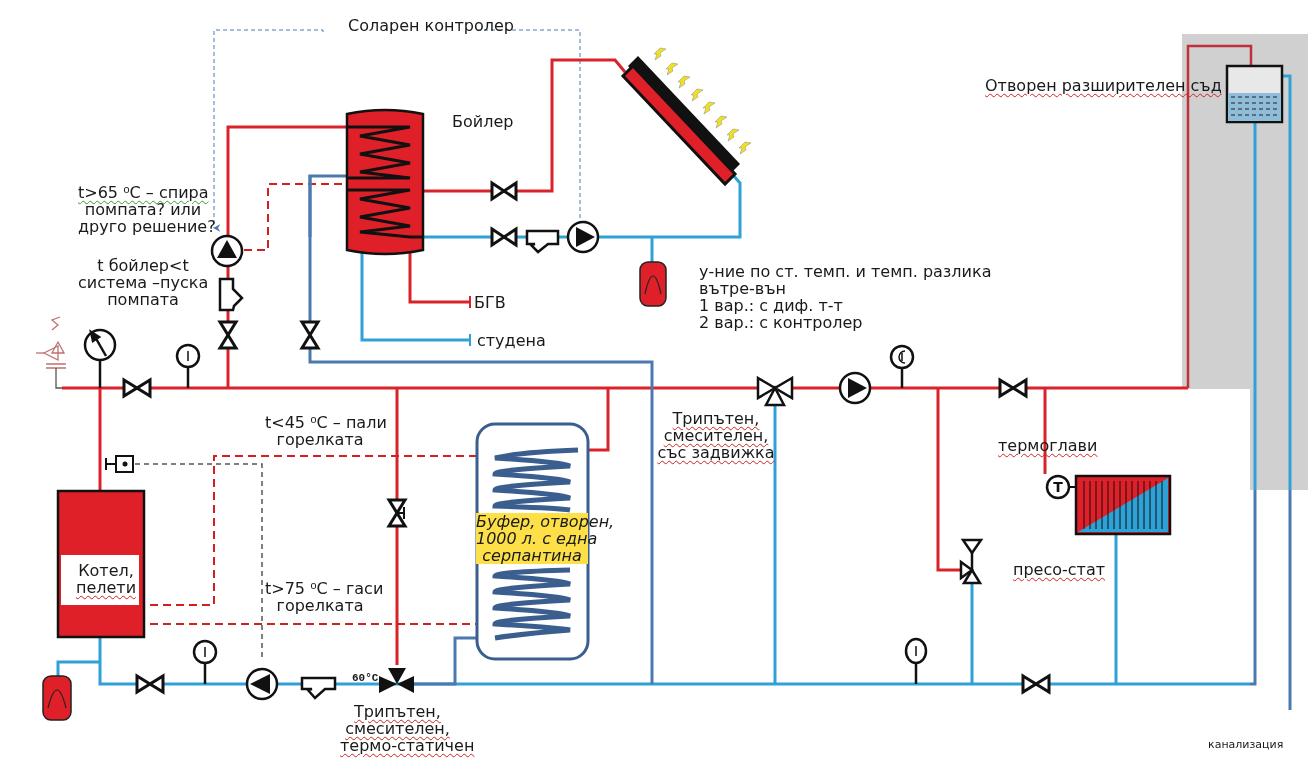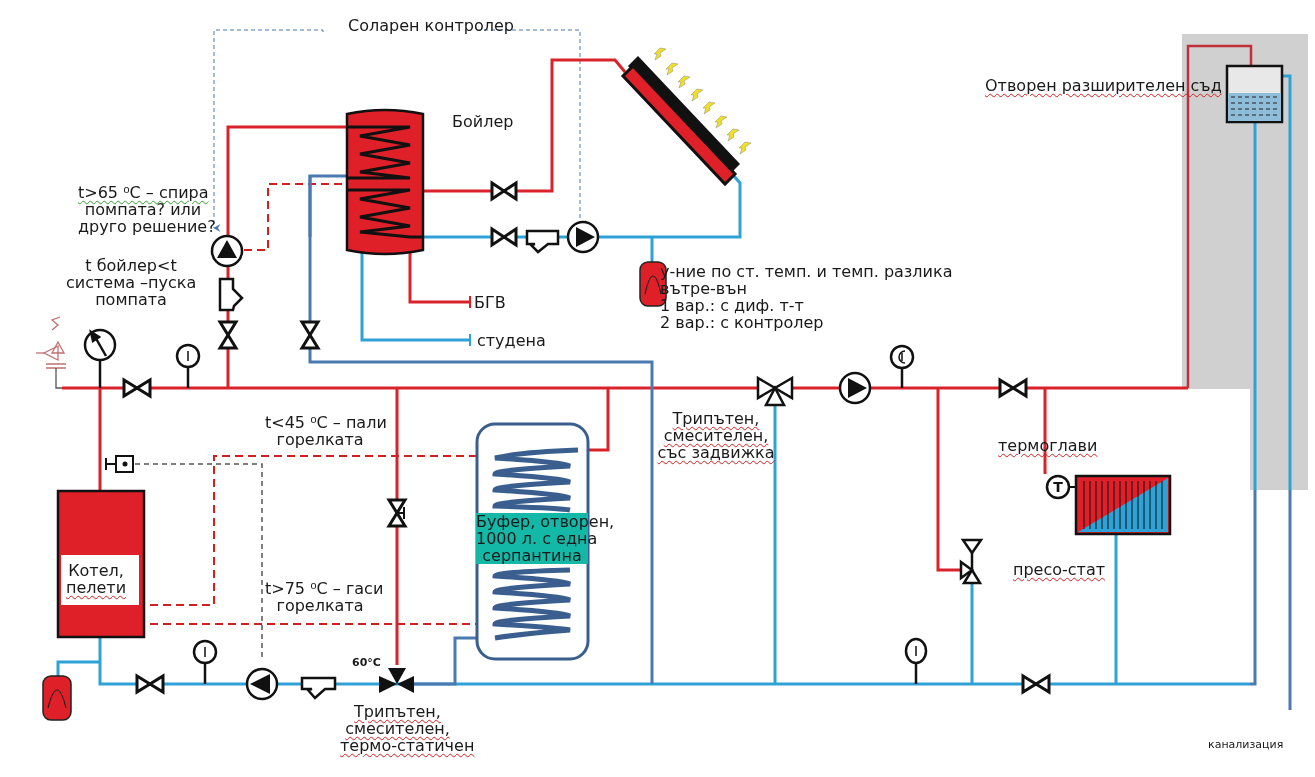--- a/index.html
+++ b/index.html
@@ -251,66 +251,66 @@
     <line x1="470" y1="334" x2="470" y2="346" stroke="#2ea1d6" stroke-width="2"></line>
   </g>
 </svg>
 
 <div class="lbl" style="left:348px;top:17px;">Соларен контролер</div>
 <div class="lbl" style="left:452px;top:113px;">Бойлер</div>
 <div class="lbl" style="left:474px;top:294px;">БГВ</div>
 <div class="lbl" style="left:477px;top:332px;">студена</div>
 <div class="lbl" style="left:985px;top:77px;"><span class="wavy">Отворен разширителен съд</span></div>
 
-<div class="lbl multi" style="left:660px;top:263px;">
+<div class="lbl multi" style="left:699px;top:263px;">
   <span>у-ние по ст. темп. и темп. разлика</span>
   <span>вътре-вън</span>
   <span>1 вар.: с диф.  т-т</span>
   <span>2 вар.: с контролер</span>
 </div>
 
 <div class="lbl c multi" style="left:78px;top:184px;width:130px;">
   <span class="wavyg">t&gt;65 ⁰C – спира</span>
   <span>помпата? или</span>
   <span>друго решение?</span>
 </div>
-<div class="lbl c multi" style="left:66px;top:257px;width:130px;">
+<div class="lbl c multi" style="left:78px;top:257px;width:130px;">
   <span>t бойлер&lt;t</span>
   <span>система –пуска</span>
   <span>помпата</span>
 </div>
 
 <div class="lbl c multi" style="left:265px;top:414px;width:110px;">
   <span>t&lt;45 ⁰C – пали</span>
   <span>горелката</span>
 </div>
 <div class="lbl c multi" style="left:265px;top:580px;width:110px;">
   <span>t&gt;75 ⁰C – гаси</span>
   <span>горелката</span>
 </div>
 
-<div class="lbl c multi" style="left:476px;top:513px;width:112px;background:#14b8a6;">
+<div class="lbl c multi" style="left:476px;top:513px;width:112px;background:#fde047;font-style:italic;">
   <span>Буфер, отворен,</span>
   <span>1000  л. с една</span>
   <span>серпантина</span>
 </div>
 
-<div class="lbl c multi" style="left:51px;top:562px;width:90px;">
+<div class="lbl c multi" style="left:61px;top:562px;width:90px;">
   <span>Котел,</span>
   <span class="wavy">пелети</span>
 </div>
 
 <div class="lbl c multi" style="left:656px;top:410px;width:120px;">
   <span class="wavy">Трипътен,</span>
   <span class="wavy">смесителен,</span>
   <span class="wavy">със задвижка</span>
 </div>
 
 <div class="lbl c multi" style="left:340px;top:703px;width:115px;">
   <span class="wavy">Трипътен,</span>
   <span class="wavy">смесителен,</span>
   <span class="wavy">термо-статичен</span>
 </div>
 
-<div class="lbl bold" style="left:352px;top:654px;">60°C</div>
+<div class="lbl bold" style="left:352px;top:670px;font-family:Liberation Mono, monospace;">60°C</div>
 <div class="lbl" style="left:998px;top:437px;"><span class="wavy">термоглави</span></div>
 <div class="lbl" style="left:1013px;top:561px;"><span class="wavy">пресо-стат</span></div>
 <div class="lbl" style="left:1208px;top:717px;font-size:11px;margin-top:19px;">канализация</div>
 
 </body></html>

